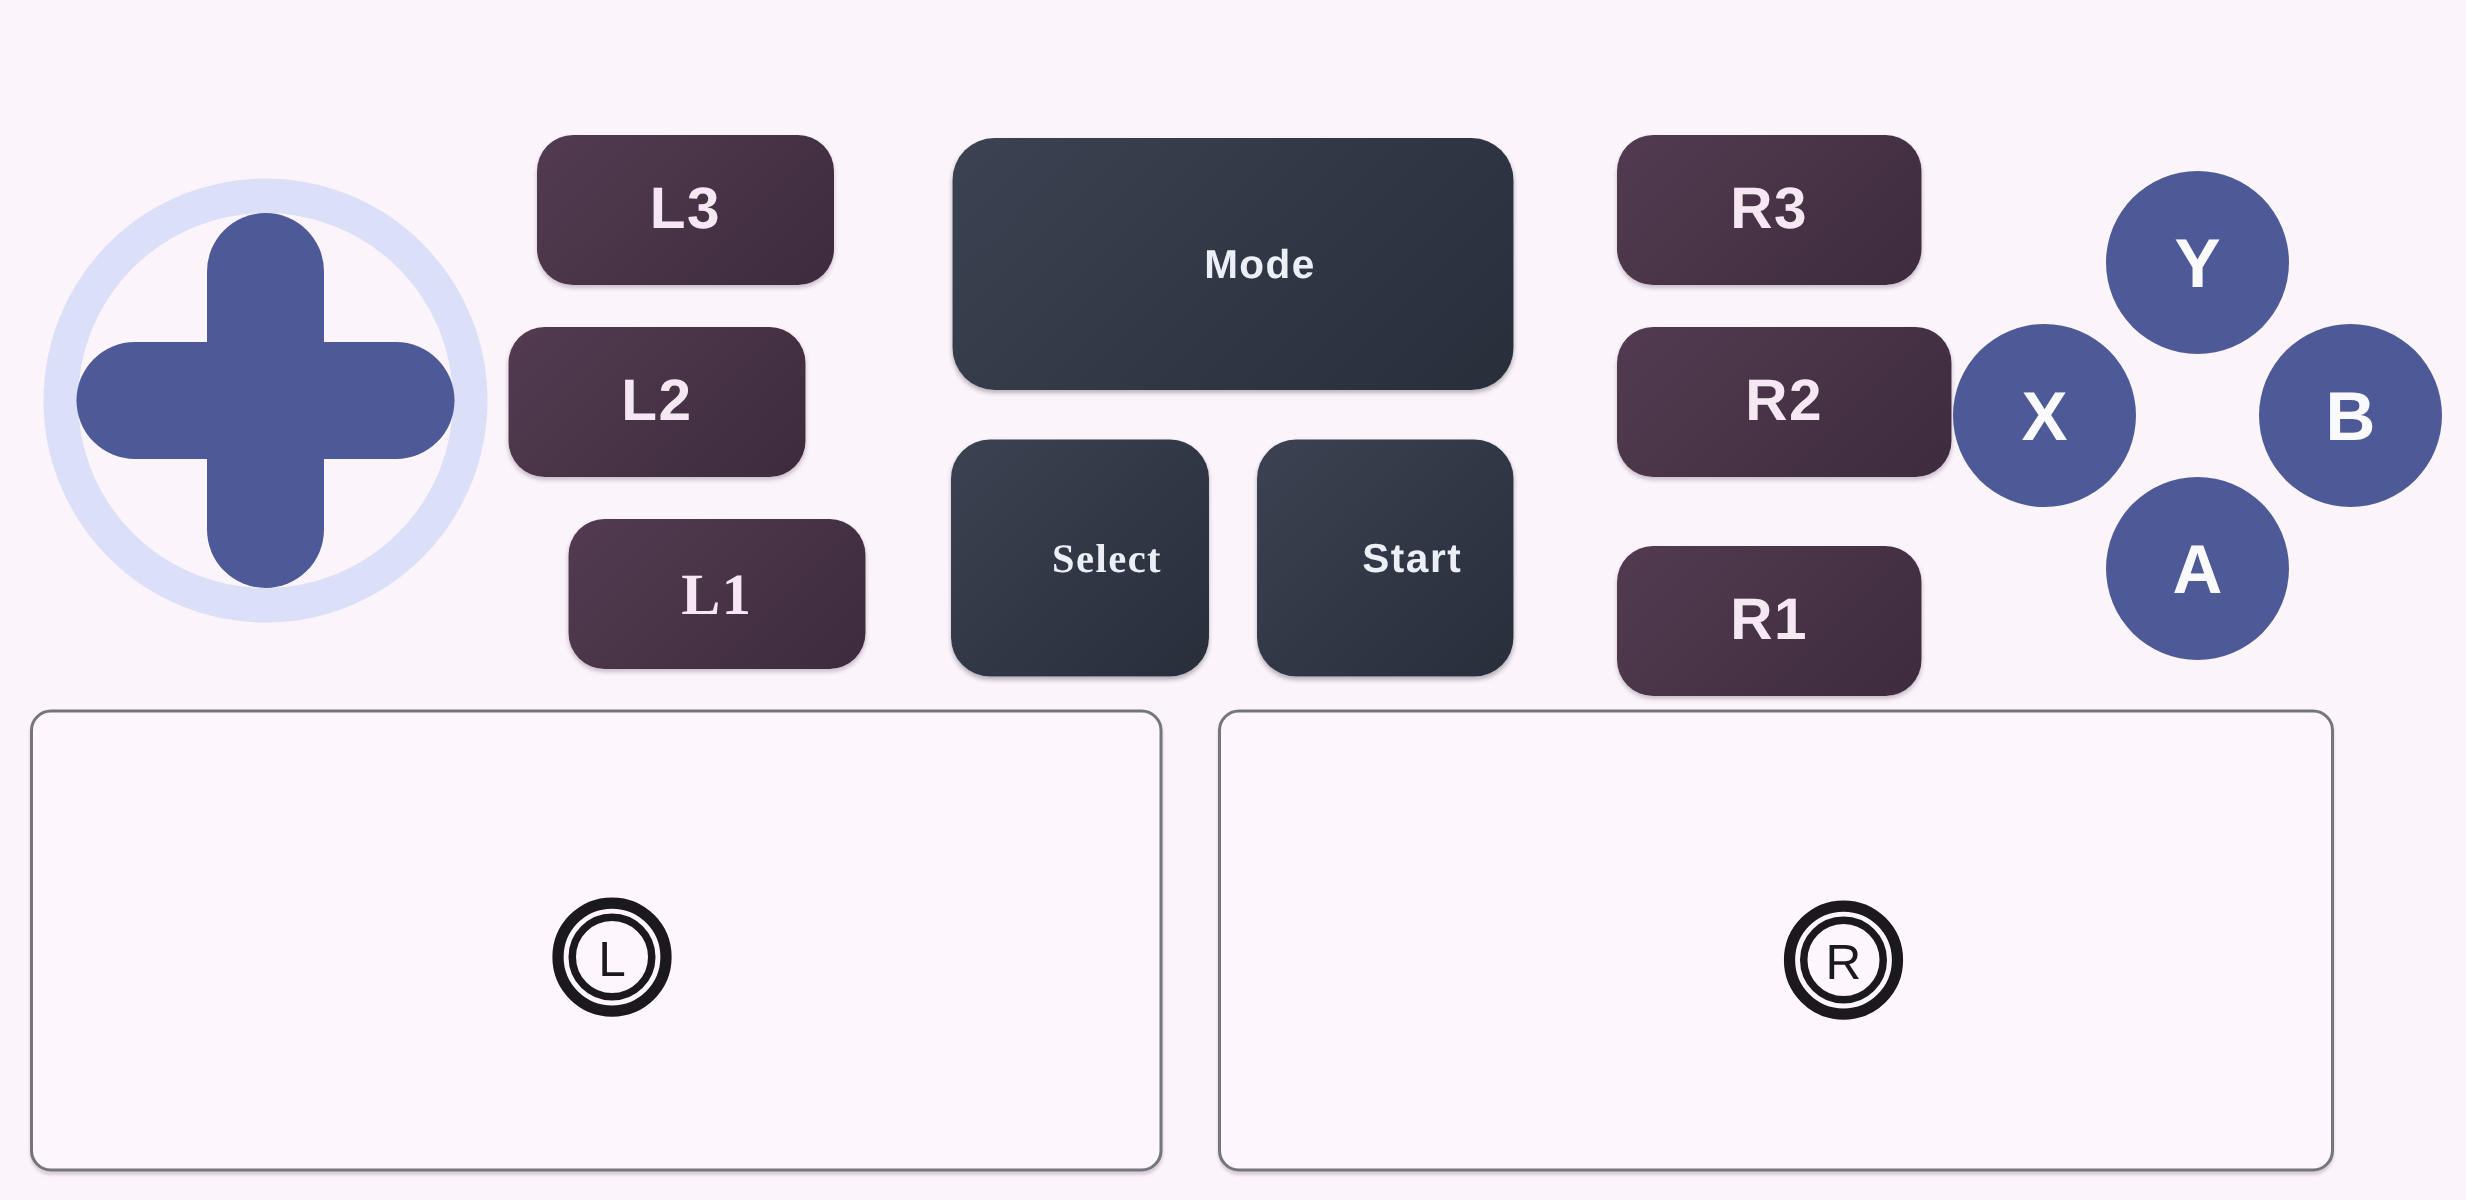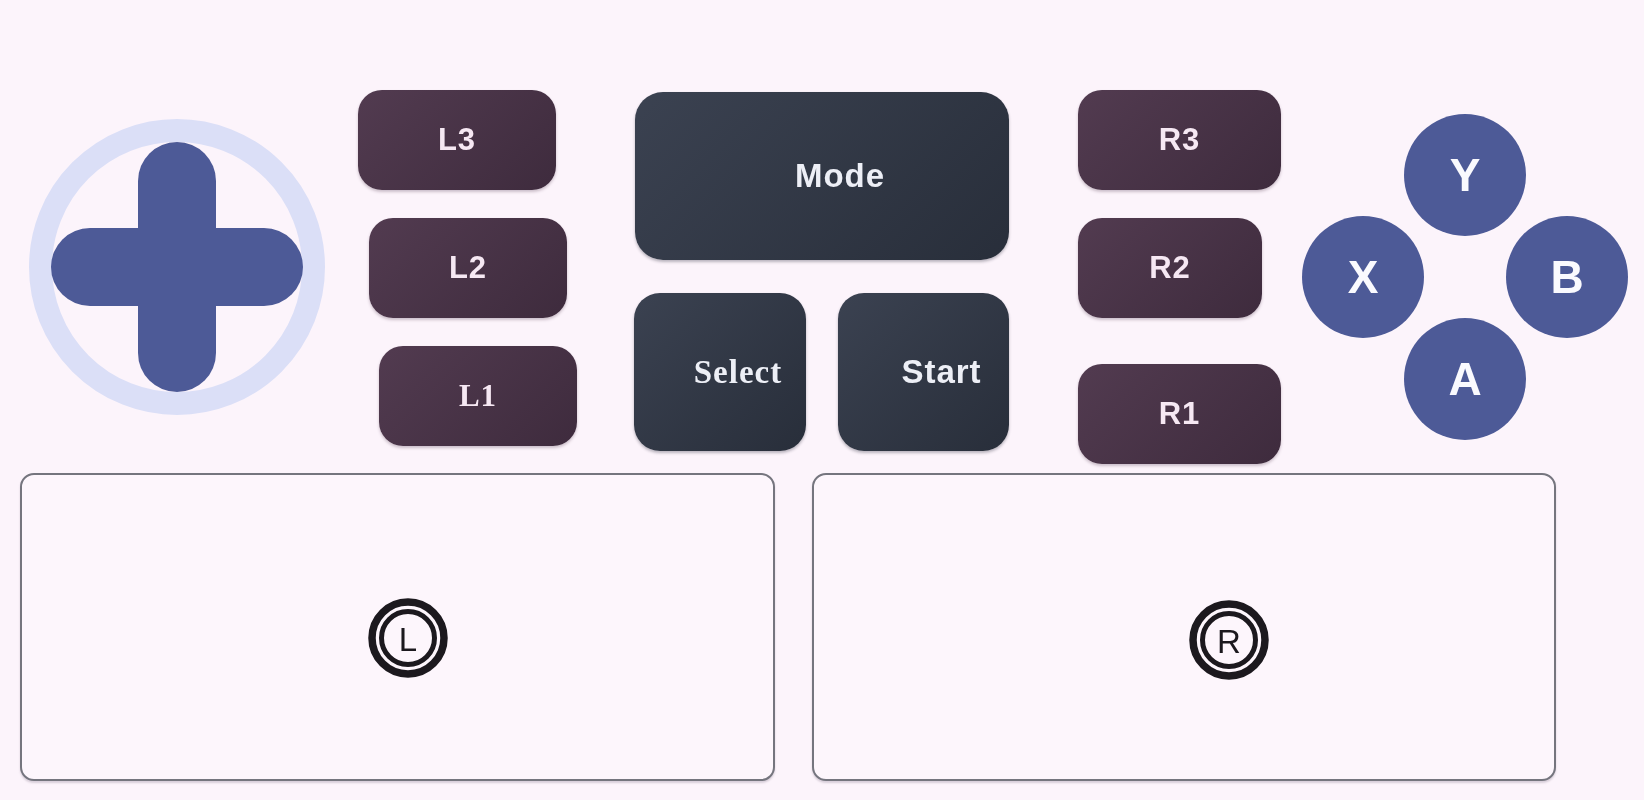--- a/index.html
+++ b/index.html
@@ -61,35 +61,35 @@
     font-weight: bold;
     box-sizing: border-box;
   }
   
   .btn-shoulder {
     width: 198px;
     height: 100px;
     border-radius: 24px;
     background: linear-gradient(135deg, #523B50 0%, #3E2B3D 100%);
     color: #F6E8F3;
-    font-size: 31px;
+    font-size: 39px;
     letter-spacing: 1px;
     box-shadow: 0 2px 3px rgba(60, 30, 55, 0.25);
   }
   .pos-l3 { left: 358px; top: 90px; }
-  .pos-l2 { left: 369px; top: 218px; }
+  .pos-l2 { left: 339px; top: 218px; }
   .pos-l1 { left: 379px; top: 346px; font-family: Liberation Serif, serif; }
   .pos-r3 { left: 1078px; top: 90px; width: 203px; }
-  .pos-r2 { left: 1078px; top: 218px; width: 184px; }
+  .pos-r2 { left: 1078px; top: 218px; width: 223px; }
   .pos-r1 { left: 1078px; top: 364px; width: 203px; }
   
   .btn-system {
     background: linear-gradient(135deg, #3B4251 0%, #282E3A 100%);
     color: #EDEFF6;
-    font-size: 33px;
+    font-size: 27px;
     letter-spacing: 1px;
     box-shadow: 0 2px 3px rgba(30, 30, 45, 0.3);
     padding-left: 36px;
   }
   .pos-mode   { left: 635px; top: 92px;  width: 374px; height: 168px; border-radius: 28px; }
   .pos-select { left: 634px; top: 293px; width: 172px; height: 158px; border-radius: 26px; font-family: Liberation Serif, serif; }
   .pos-start  { left: 838px; top: 293px; width: 171px; height: 158px; border-radius: 26px; text-align: center; }
   
   .btn-face {
     width: 122px;

